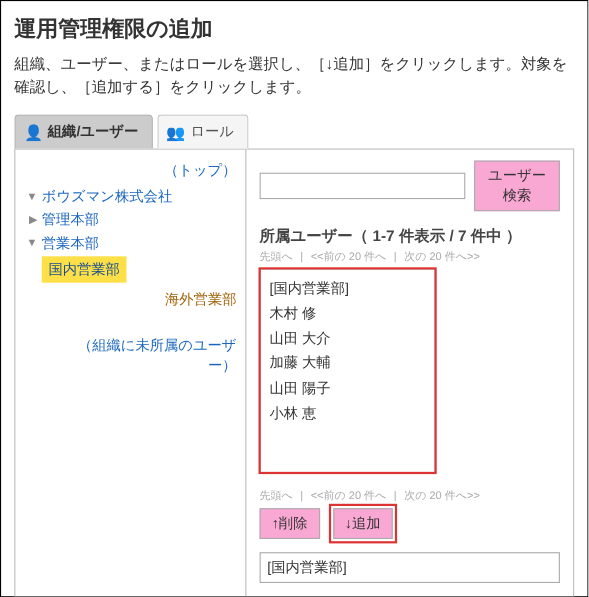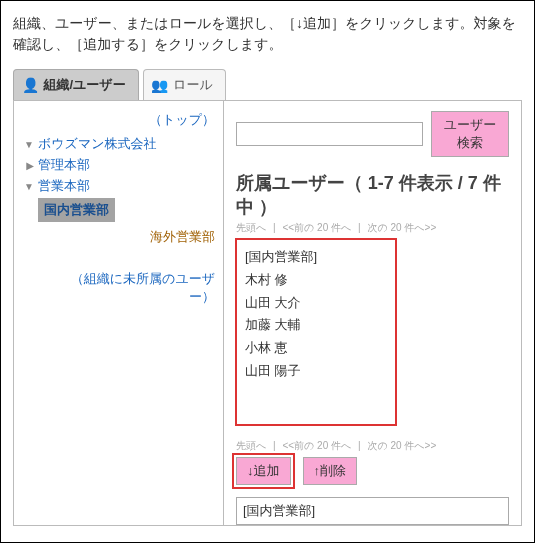--- a/index.html
+++ b/index.html
@@ -81,23 +81,23 @@
     width: 10px;
     display: inline-block;
   }
   .tree .toggle.right { color: #888; }
   .tree .org-link { color: #1a66bf; }
   .lvl1 { margin-left: 6px; }
   .lvl2 { margin-left: 22px; }
   .lvl3 { margin-left: 38px; }
   .lvl3-item { margin-left: 48px; display:block; margin-top:6px; color:#a16207;}
   .selected-label {
-    background: #a3a3a3;
+    background: #fde047;
     color: #1a4f8f;
-    font-weight: bold;
+    font-weight: normal;
     padding: 3px 6px;
     display: inline-block;
   }
   .unassigned {
     color: #1a66bf;
     margin-left: 22px;
     display: block;
     margin-top: 24px;
   }
   .list-col {
@@ -120,21 +120,21 @@
   .btn {
     border: 1px solid #aaa;
     background: #f9a8d4;
     padding: 4px 10px;
     font-size: 13px;
     cursor: pointer;
     color: #333;
   }
   .section-title {
     font-weight: bold;
-    font-size: 18px;
+    font-size: 14px;
     color: #444;
     margin-bottom: 2px;
   }
   .pager {
     font-size: 10px;
     color: #aaa;
     margin-bottom: 4px;
   }
   .pager span { margin-right: 4px; }
   .listbox {
@@ -164,20 +164,21 @@
     border: 1px solid #aaa;
     width: 100%;
     padding: 4px 6px;
     font-size: 13px;
   }
 </style>
 </head>
 <body>
 
 <div class="outer">
+  <h1 class="page-title">運用管理権限の追加</h1>
   <div class="page-desc">組織、ユーザー、またはロールを選択し、［↓追加］をクリックします。対象を確認し、［追加する］をクリックします。</div>
 
   <div class="tabs">
     <div class="tab active">
       <span class="tab-icon">👤</span>
       <span>組織/ユーザー</span>
     </div>
     <div class="tab">
       <span class="tab-icon">👥</span>
       <span>ロール</span>
@@ -228,33 +229,33 @@
         <span>&lt;&lt;前の 20 件へ</span>
         <span>|</span>
         <span>次の 20 件へ&gt;&gt;</span>
       </div>
 
       <div class="listbox">
         <div class="row-item">[国内営業部]</div>
         <div class="row-item">木村 修</div>
         <div class="row-item">山田 大介</div>
         <div class="row-item">加藤 大輔</div>
+        <div class="row-item">山田 陽子</div>
         <div class="row-item">小林 恵</div>
-        <div class="row-item">山田 陽子</div>
       </div>
 
       <div class="pager">
         <span>先頭へ</span>
         <span>|</span>
         <span>&lt;&lt;前の 20 件へ</span>
         <span>|</span>
         <span>次の 20 件へ&gt;&gt;</span>
       </div>
 
       <div class="action-row">
+        <button class="btn">↑削除</button>
         <button class="btn add">↓追加</button>
-        <button class="btn">↑削除</button>
       </div>
 
       <div class="selected-box">[国内営業部]</div>
     </div>
   </div>
 </div>
 
 </body></html>

